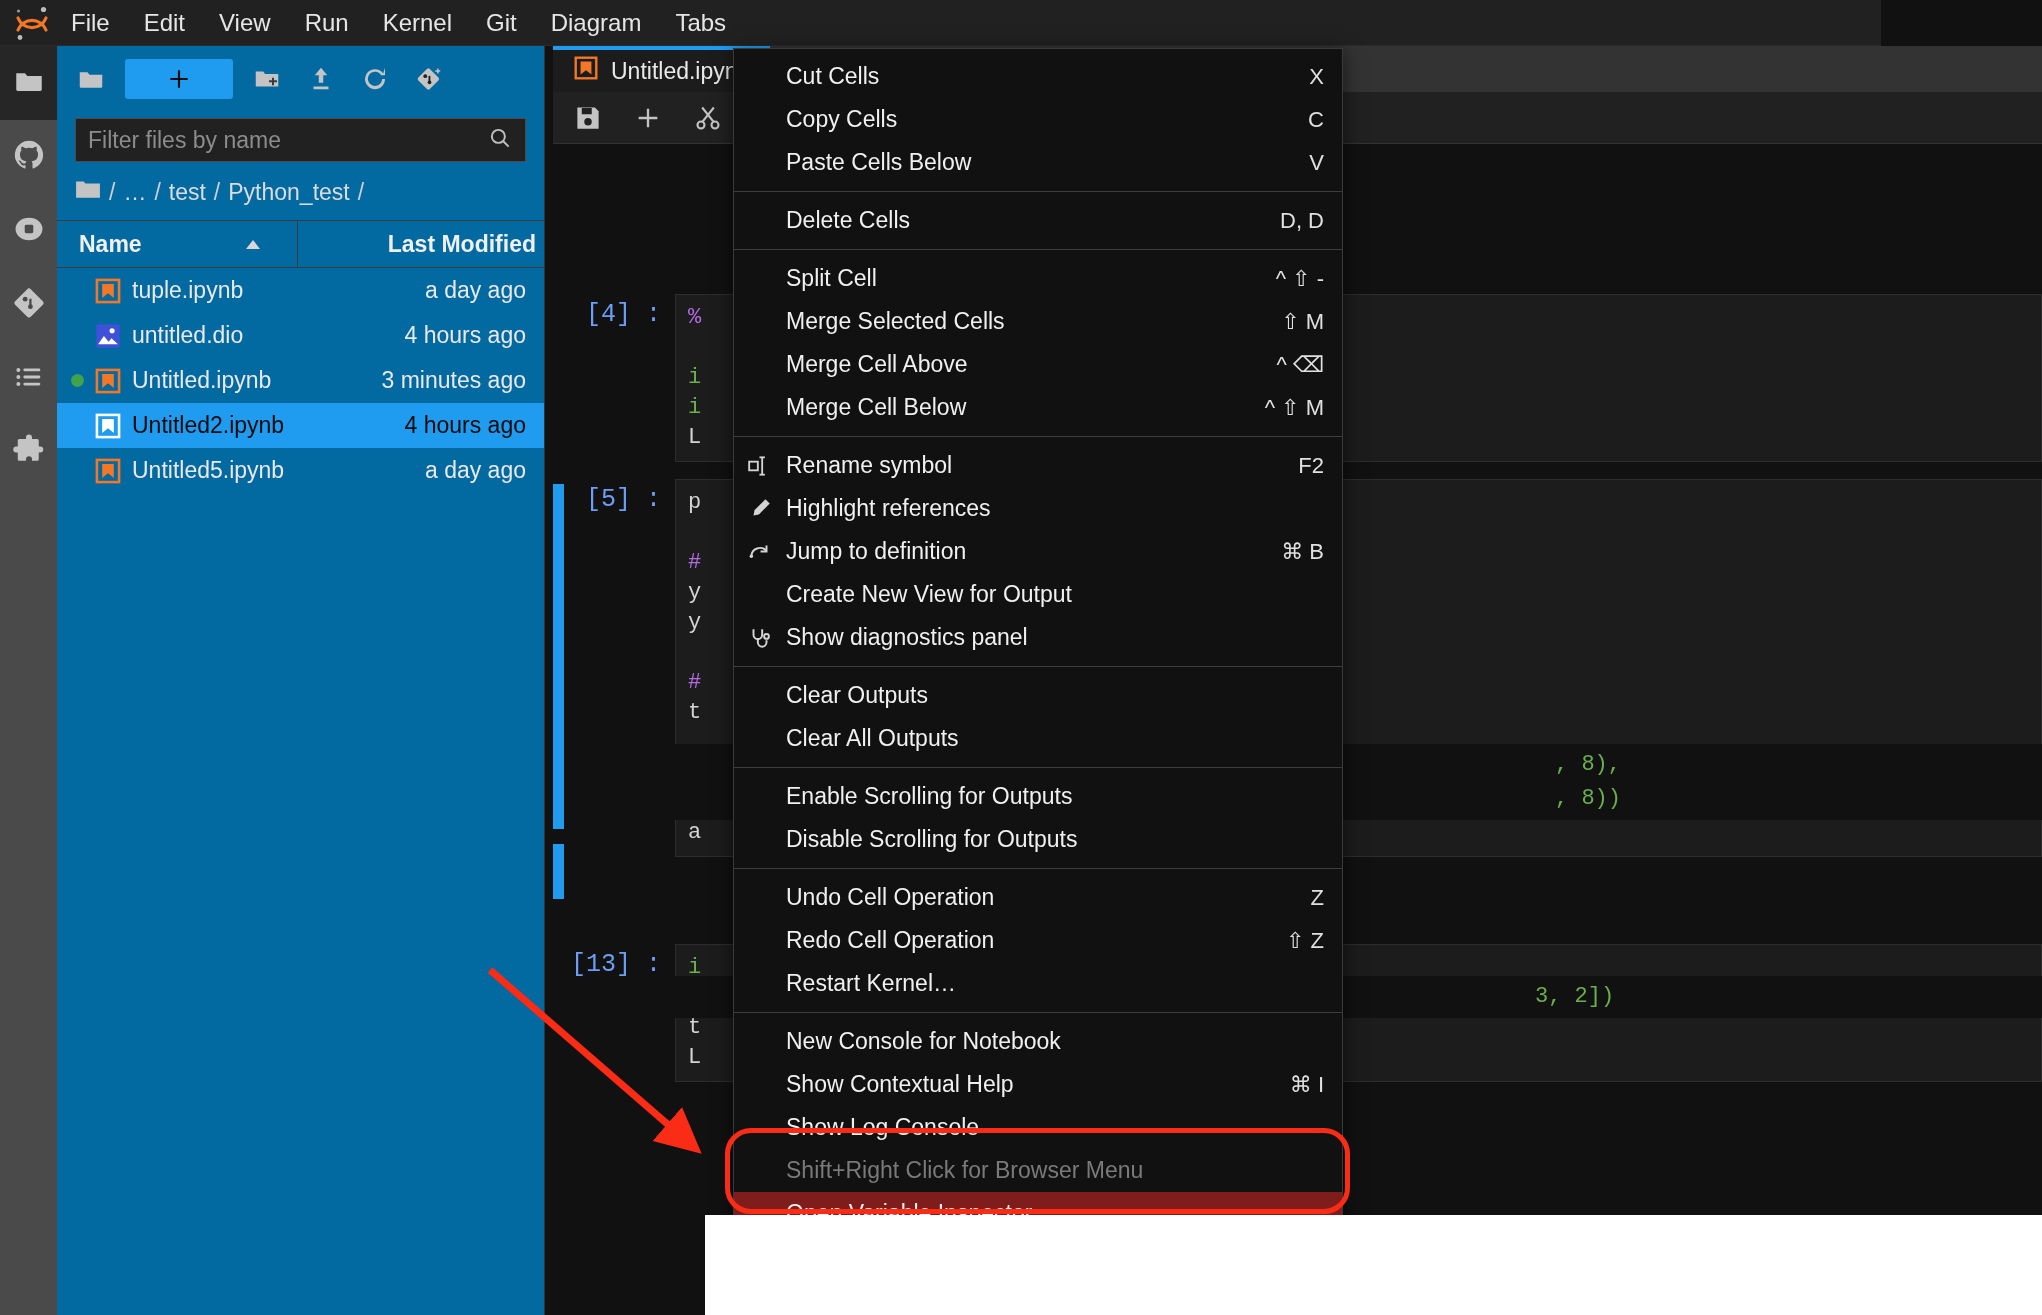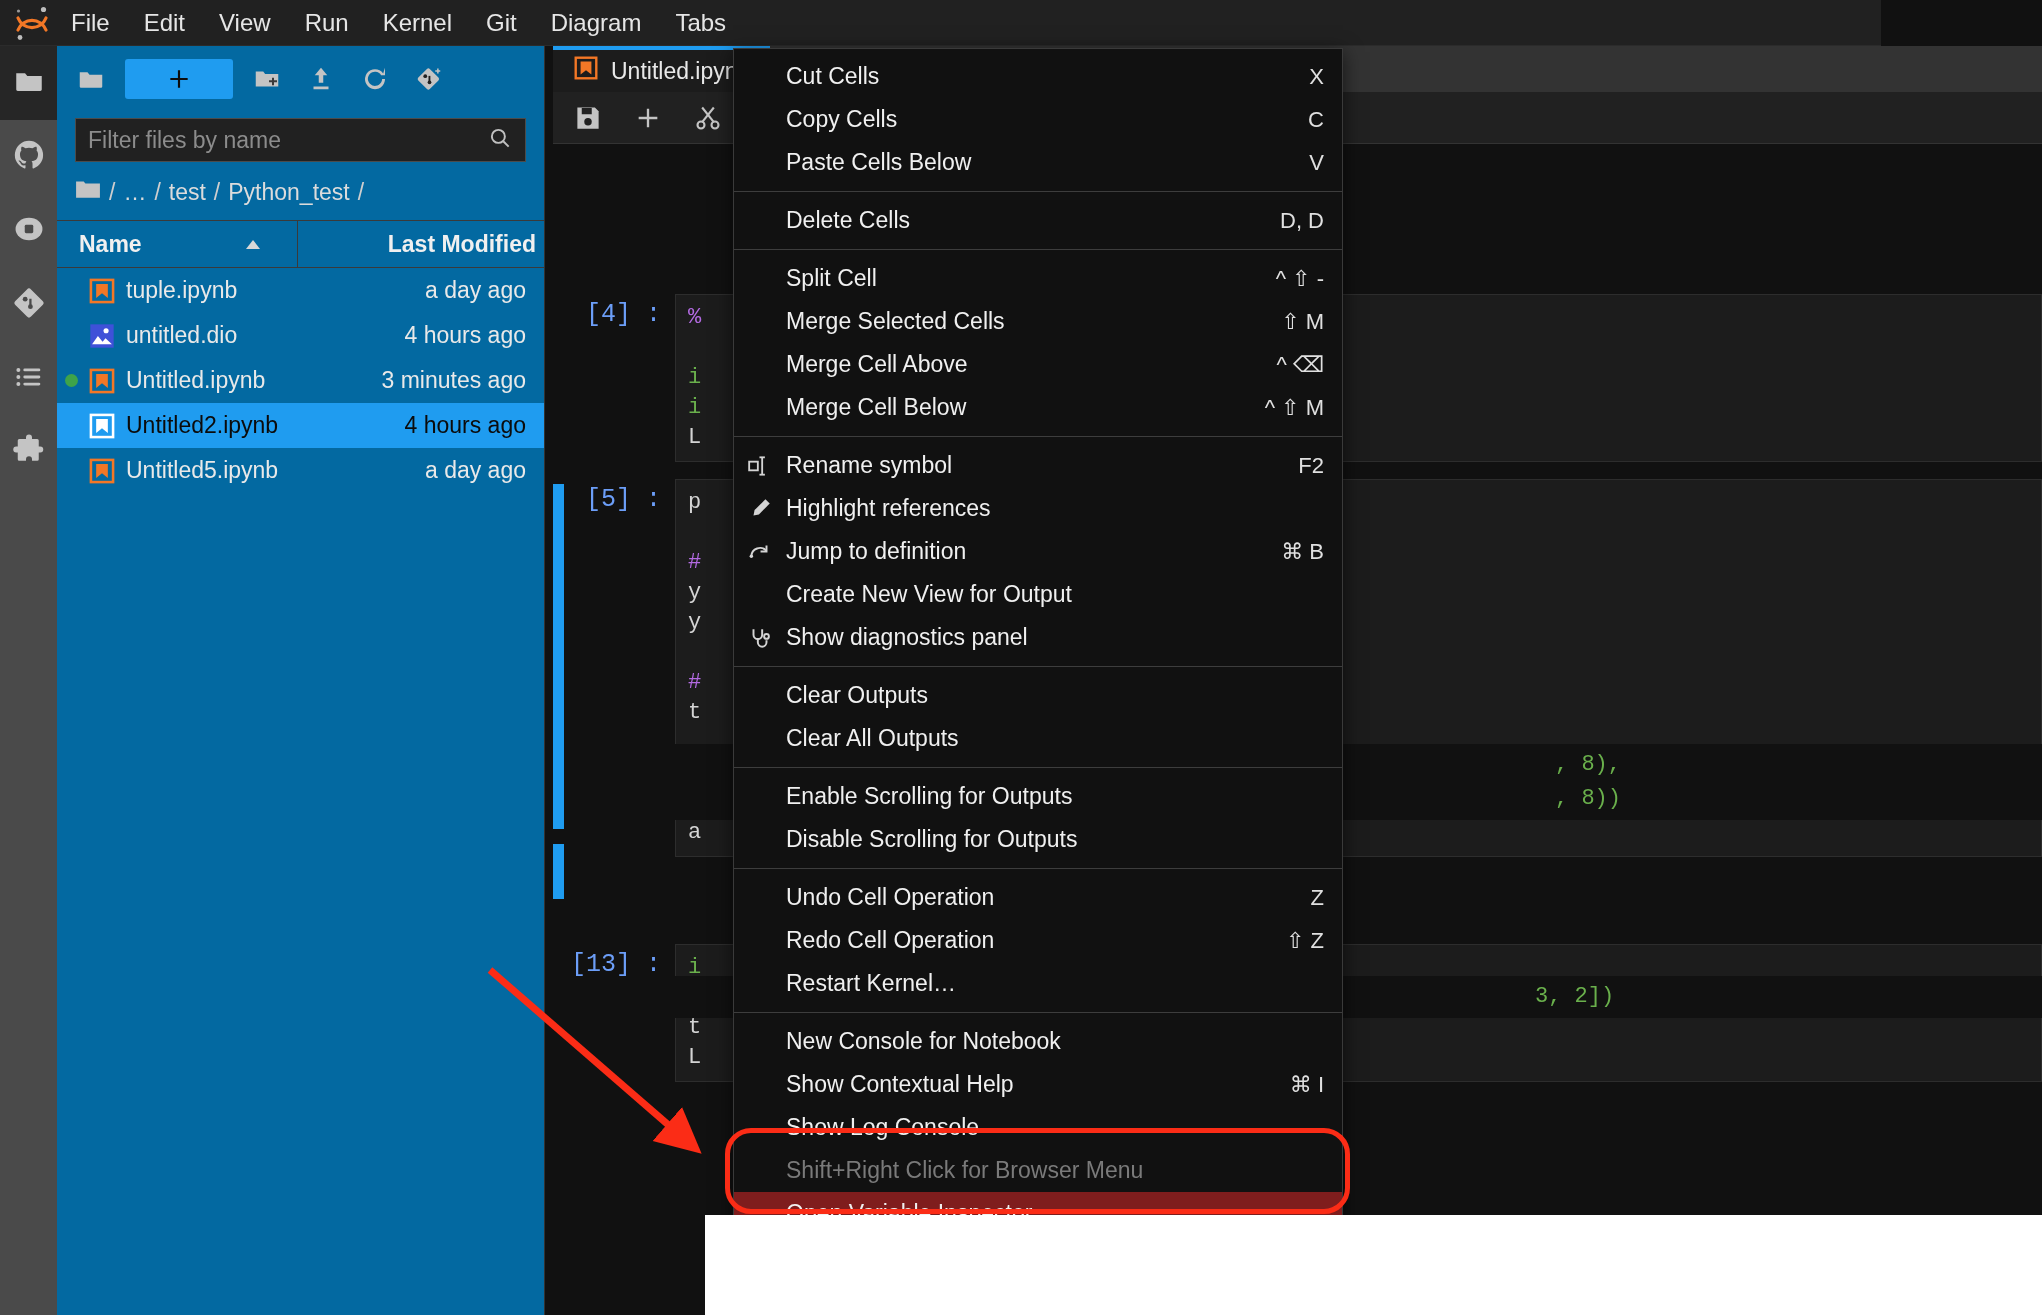--- a/index.html
+++ b/index.html
@@ -72,21 +72,21 @@
   }
   .fb-h-name { flex: 1; display: flex; align-items: center; padding-left: 22px; gap: 14px;
                border-right: 1px solid #3a3a3a; height: 100%; }
   .fb-h-mod { width: 246px; display: flex; align-items: center; justify-content: flex-end;
               padding-right: 8px; height: 100%; }
   .fb-list { flex: 1; overflow: hidden; }
   .fb-row {
     display: flex; align-items: center; height: 45px; color: #e9e9e9; font-size: 23px;
   }
   .fb-row.selected { background: #1f9cf0; color: #0b0b0b; }
-  .fb-row-name { flex: 1; display: flex; align-items: center; padding-left: 8px; gap: 10px;
+  .fb-row-name { flex: 1; display: flex; align-items: center; padding-left: 14px; gap: 10px;
                  overflow: hidden; white-space: nowrap; }
   .fb-row-mod { width: 246px; text-align: right; padding-right: 18px; white-space: nowrap; }
   .dot-running { width: 13px; height: 13px; border-radius: 50%; background: #3ea34a; flex: none; }
   .dot-spacer { width: 13px; height: 13px; flex: none; }
   .ficon { width: 28px; height: 28px; flex: none; }
 
   
   .notebook {
     position: absolute; left: 553px; top: 46px; width: 1489px; height: 1269px;
     background: #111; z-index: 2;

